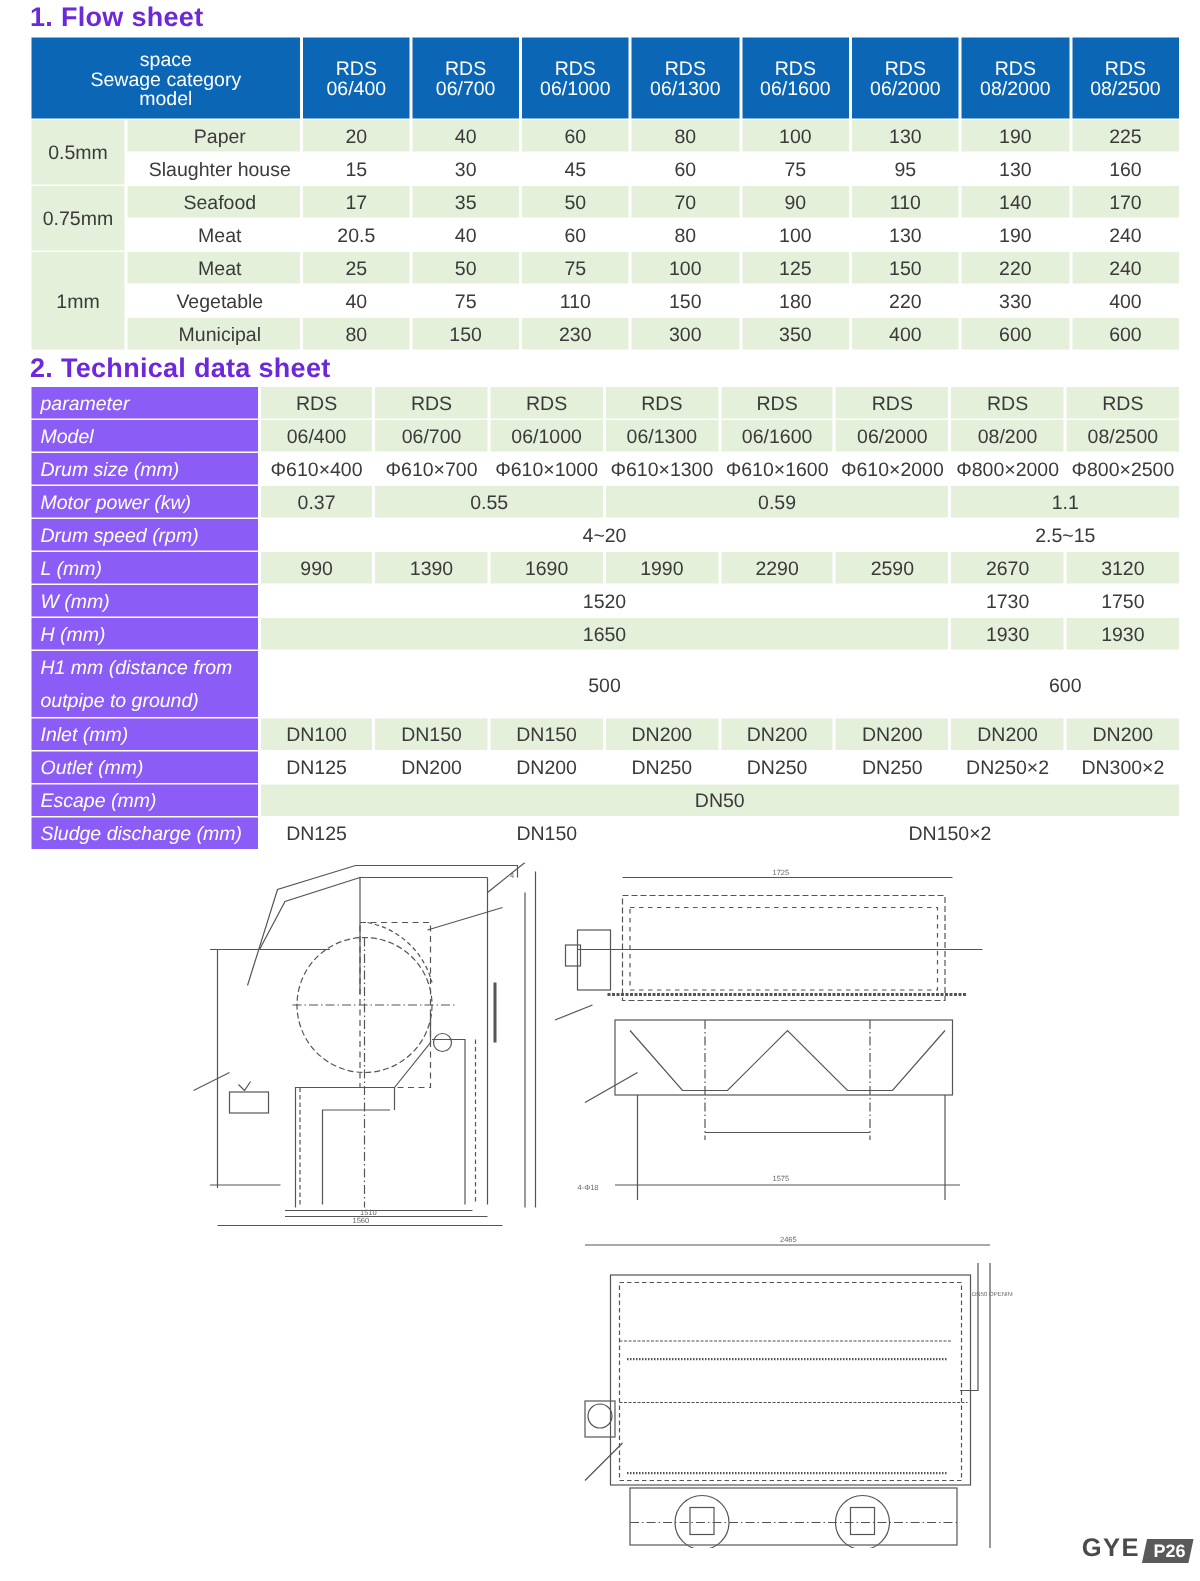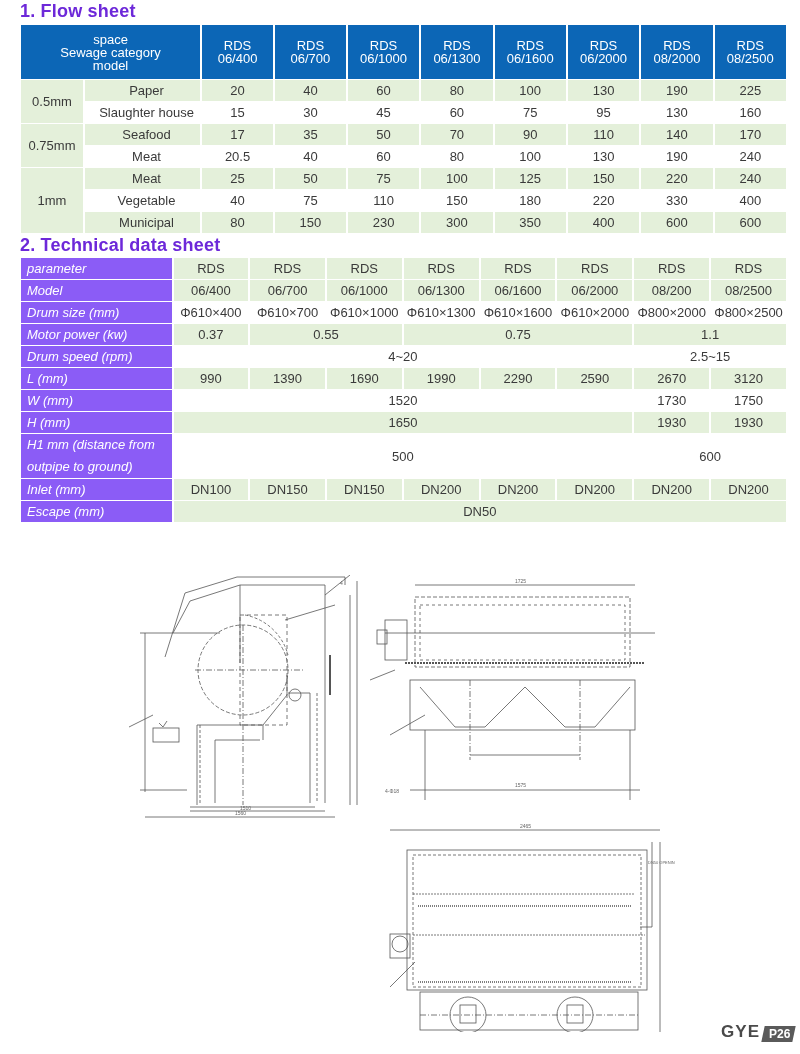--- a/index.html
+++ b/index.html
@@ -222,21 +222,21 @@
     <td class="w">Φ610×1300</td>
     <td class="w">Φ610×1600</td>
     <td class="w">Φ610×2000</td>
     <td class="w">Φ800×2000</td>
     <td class="w">Φ800×2500</td>
   </tr>
   <tr>
     <td class="lbl">Motor power (kw)</td>
     <td class="g">0.37</td>
     <td class="g" colspan="2">0.55</td>
-    <td class="g" colspan="3">0.75</td>
+    <td class="g" colspan="3">0.59</td>
     <td class="g" colspan="2">1.1</td>
   </tr>
   <tr>
     <td class="lbl">Drum speed (rpm)</td>
     <td class="w" colspan="6">4~20</td>
     <td class="w" colspan="2">2.5~15</td>
   </tr>
   <tr>
     <td class="lbl">L (mm)</td>
     <td class="g">990</td>
@@ -273,22 +273,39 @@
     <td class="g">DN100</td>
     <td class="g">DN150</td>
     <td class="g">DN150</td>
     <td class="g">DN200</td>
     <td class="g">DN200</td>
     <td class="g">DN200</td>
     <td class="g">DN200</td>
     <td class="g">DN200</td>
   </tr>
   <tr>
+    <td class="lbl">Outlet (mm)</td>
+    <td class="w">DN125</td>
+    <td class="w">DN200</td>
+    <td class="w">DN200</td>
+    <td class="w">DN250</td>
+    <td class="w">DN250</td>
+    <td class="w">DN250</td>
+    <td class="w">DN250×2</td>
+    <td class="w">DN300×2</td>
+  </tr>
+  <tr>
     <td class="lbl">Escape (mm)</td>
     <td class="g" colspan="8">DN50</td>
+  </tr>
+  <tr>
+    <td class="lbl">Sludge discharge (mm)</td>
+    <td class="w">DN125</td>
+    <td class="w" colspan="3">DN150</td>
+    <td class="w" colspan="4">DN150×2</td>
   </tr>
 </tbody>
   </table>
 
 <div class="drawing" style="left:125px; top:575px; width:245px; height:250px;">
   <svg width="245" height="250" viewBox="0 0 245 250" fill="none" stroke="#555" stroke-width="0.8">
     <line x1="20" y1="58" x2="20" y2="217"></line>
     <line x1="15" y1="58" x2="95" y2="58"></line>
     <line x1="15" y1="215" x2="62" y2="215"></line>
     <rect x="28" y="153" width="26" height="14"></rect>

